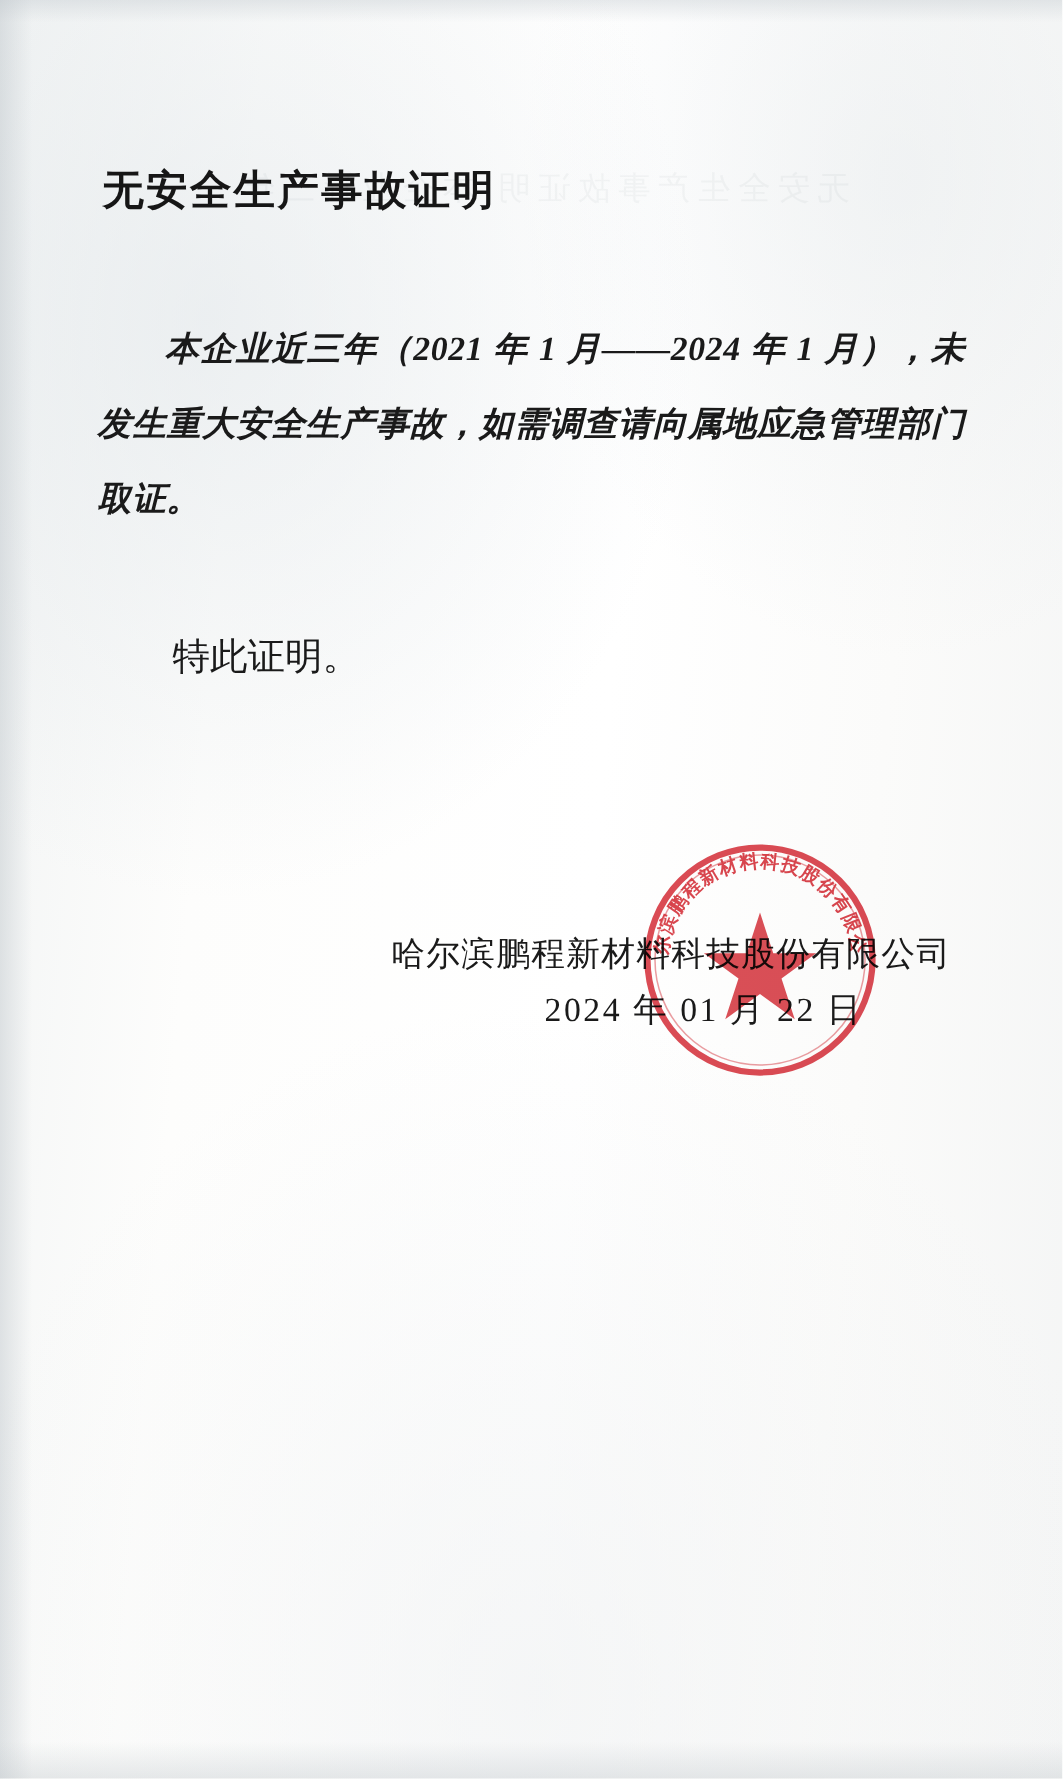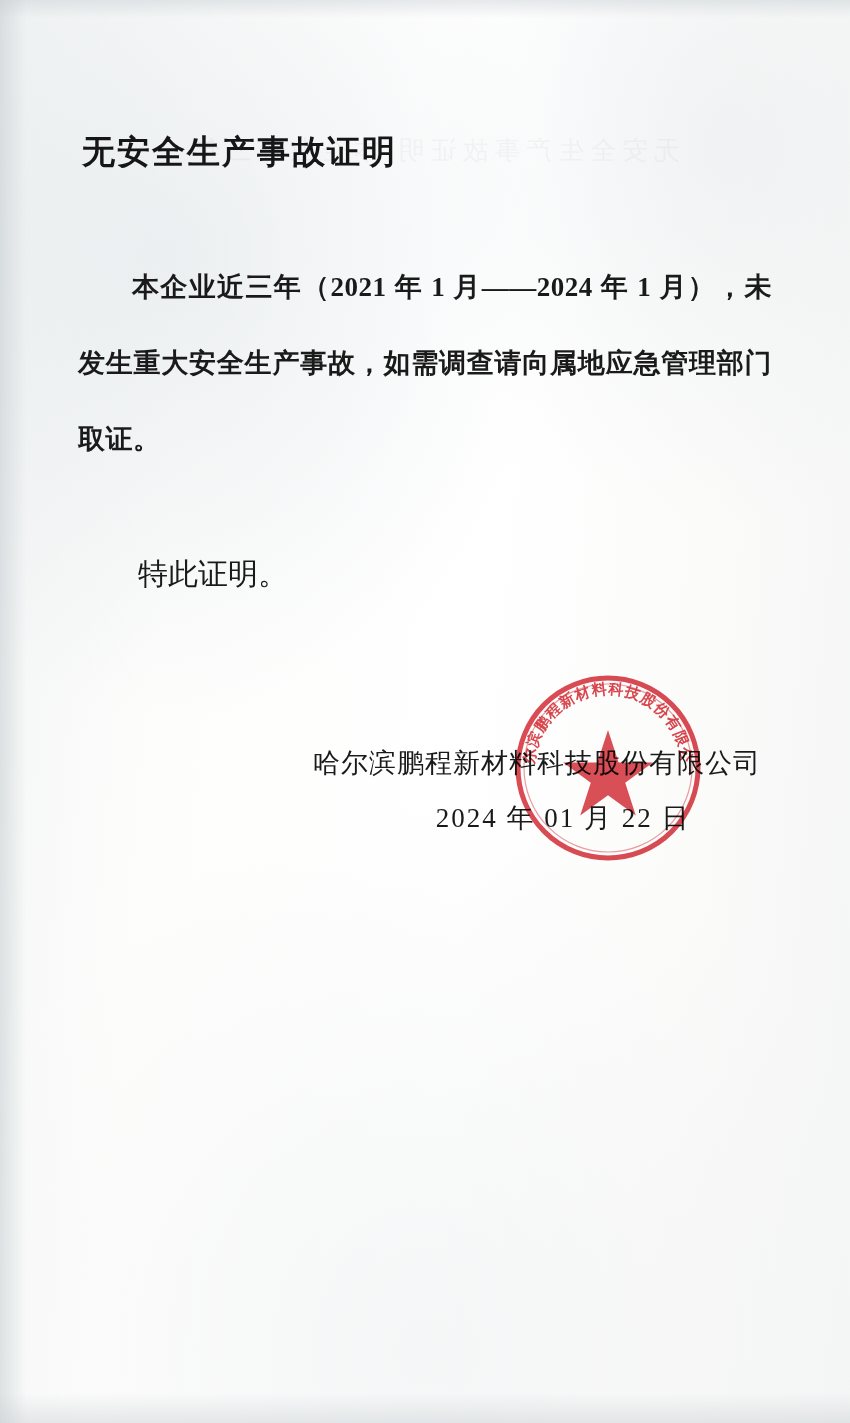--- a/index.html
+++ b/index.html
@@ -81,24 +81,25 @@
     color: #161616;
   }
 
   .body-block {
     margin-top: 74px;
   }
 
   .para {
     margin: 0;
     font-size: 27px;
-    line-height: 76px;
+    line-height: 60px;
     color: #1a1a1a;
     text-align: justify;
     letter-spacing: 0.5px;
+    font-style: italic;
   }
   .para.indent {
     text-indent: 2em;
     font-weight: bold;
   }
   .closing {
     margin-top: 74px;
     font-size: 30px;
     line-height: 46px;
     text-indent: 2em;
@@ -116,21 +117,21 @@
     z-index: 4;
   }
   .sign-company {
     font-size: 27px;
     line-height: 46px;
     color: #1a1a1a;
     letter-spacing: 1px;
     white-space: nowrap;
   }
   .sign-date {
-    margin-top: 12px;
+    margin-top: 2px;
     font-size: 27px;
     line-height: 40px;
     color: #1a1a1a;
     letter-spacing: 2px;
     padding-left: 52px;
   }
 
   
   .seal {
     position: absolute;

